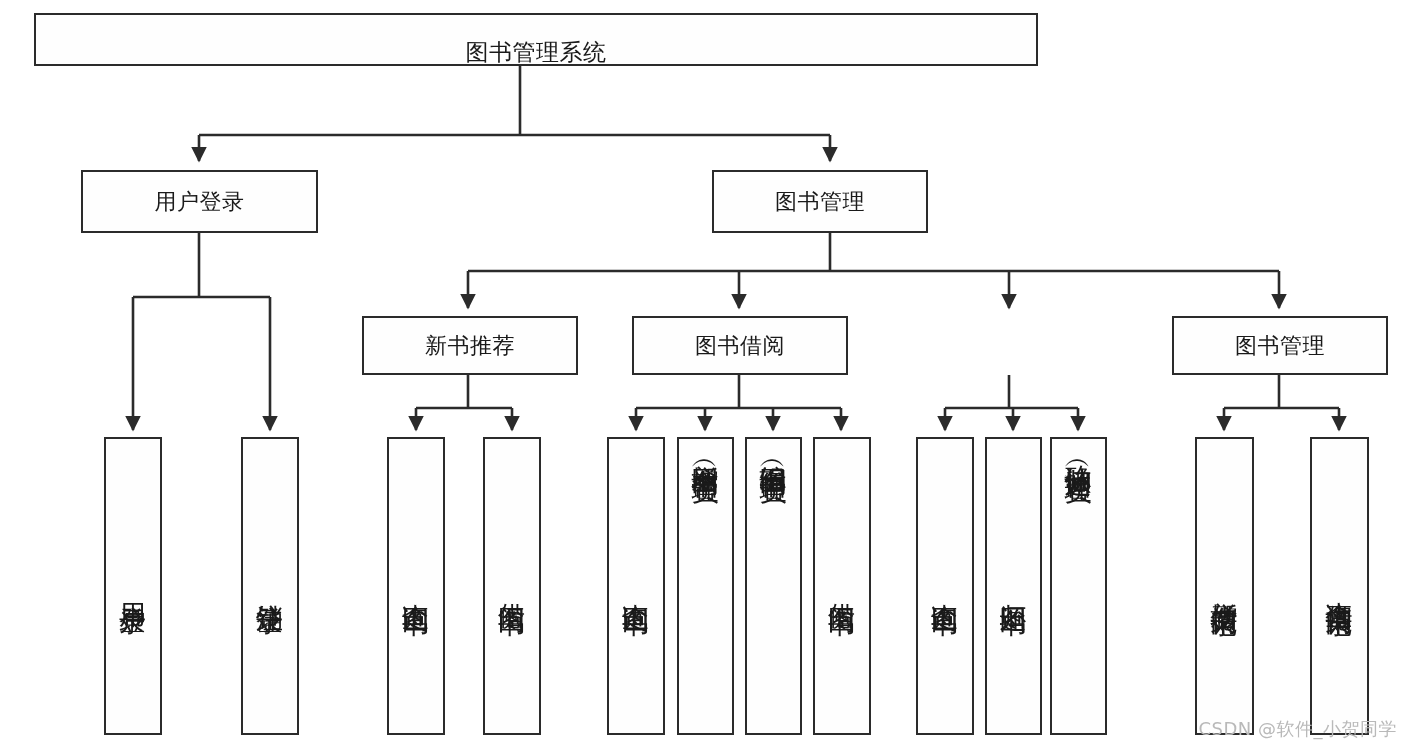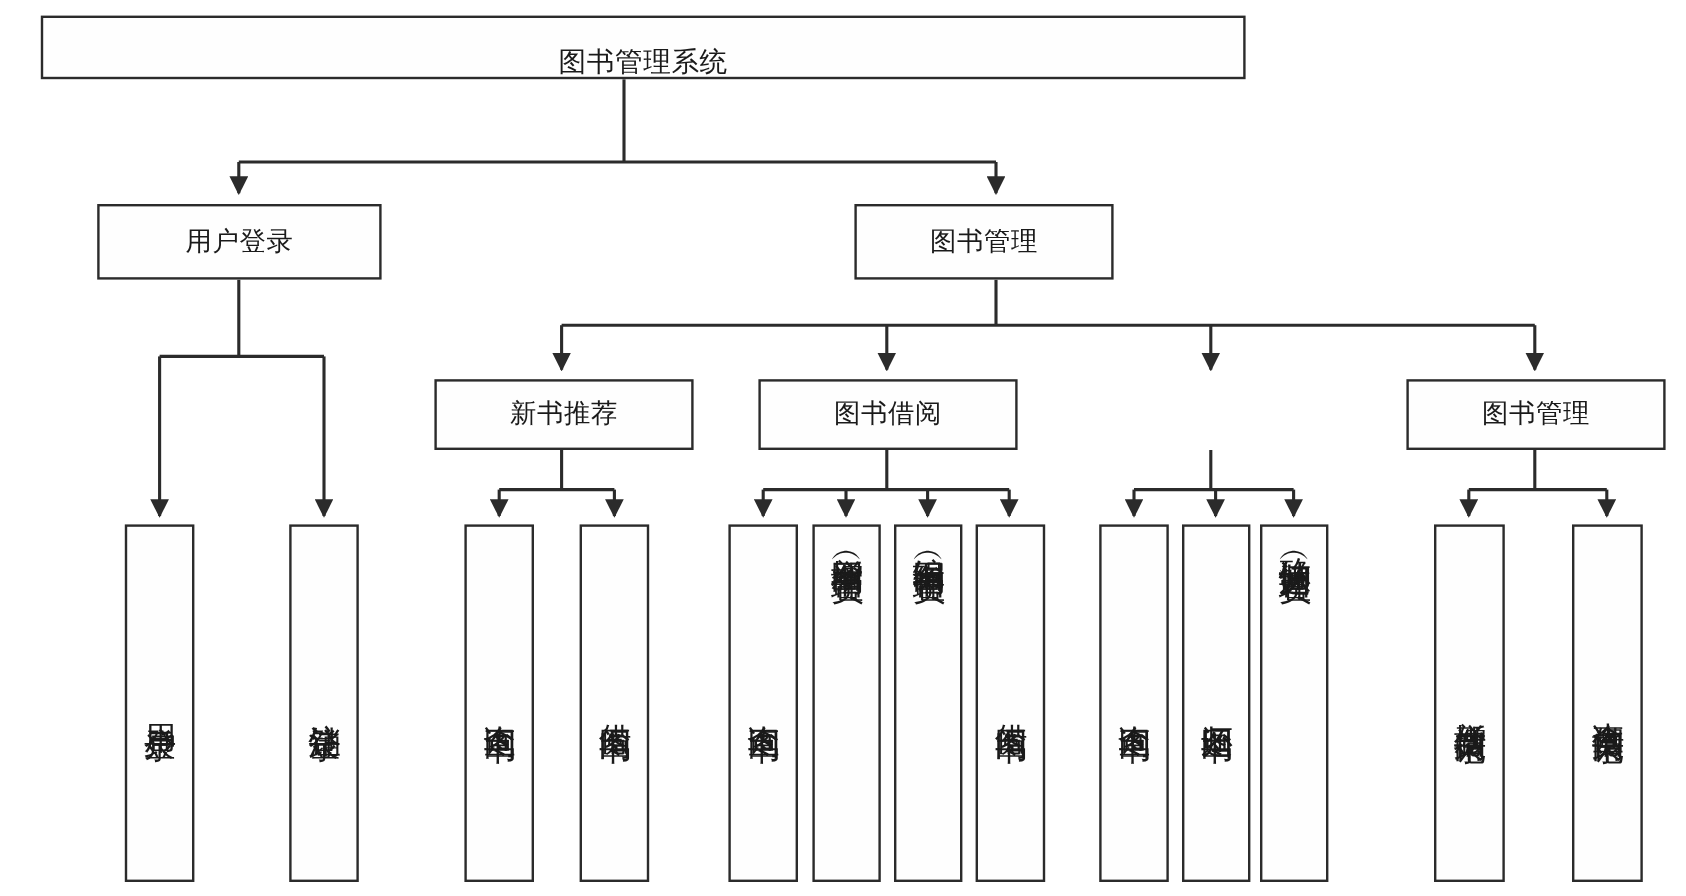--- a/index.html
+++ b/index.html
@@ -189,14 +189,15 @@
     <span class="label">确认归还（管理员）</span>
   </div>
 
   <div class="node vertical centered" style="left:1195px; top:437px; width:59px; height:298px;">
     <span class="label">新增借阅记录</span>
   </div>
   <div class="node vertical centered" style="left:1310px; top:437px; width:59px; height:298px;">
     <span class="label">查询借阅记录</span>
   </div>
 
+  <div class="watermark">CSDN @软件_小贺同学</div>
 
 </div>
 
 </body></html>

